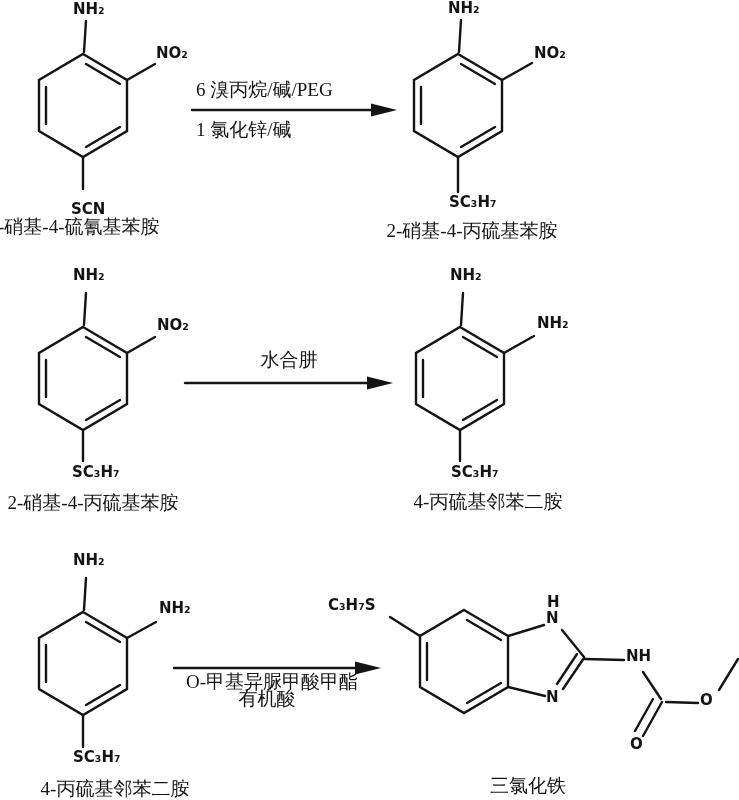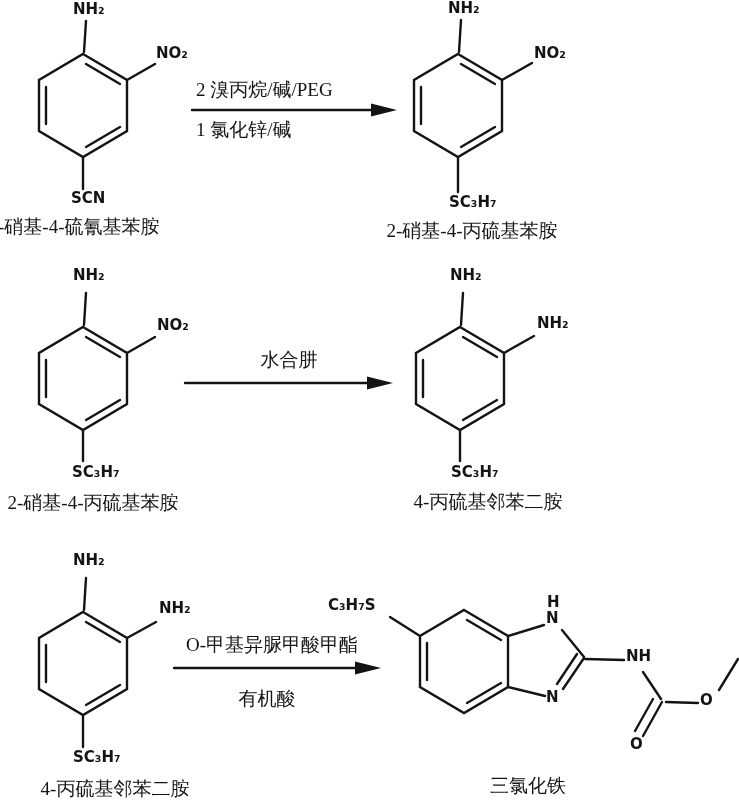--- a/index.html
+++ b/index.html
@@ -90,21 +90,21 @@
       <line x1="643" y1="672" x2="661" y2="699"></line>
       <line x1="662" y1="702" x2="643" y2="736"></line>
       <line x1="653" y1="699" x2="635" y2="731"></line>
       <line x1="666" y1="702" x2="698" y2="703"></line>
       <line x1="719" y1="690" x2="738" y2="659"></line>
     </g>
   </svg>
 
   <span class="f" style="left:73px;top:1px">NH₂</span>
   <span class="f" style="left:156px;top:45px">NO₂</span>
-  <span class="f" style="left:71px;top:190px">SCN</span>
+  <span class="f" style="left:71px;top:201px">SCN</span>
 
   <span class="f" style="left:448px;top:0px">NH₂</span>
   <span class="f" style="left:534px;top:45px">NO₂</span>
   <span class="f" style="left:449px;top:194px">SC₃H₇</span>
 
   <span class="f" style="left:73px;top:267px">NH₂</span>
   <span class="f" style="left:157px;top:317px">NO₂</span>
   <span class="f" style="left:72px;top:464px">SC₃H₇</span>
 
   <span class="f" style="left:450px;top:267px">NH₂</span>
@@ -123,19 +123,19 @@
   <span class="f" style="left:630px;top:736px">O</span>
   <span class="f" style="left:700px;top:692px">O</span>
 
   <span class="cname" style="left:74px;top:216px">2-硝基-4-硫氰基苯胺</span>
   <span class="cname" style="left:472px;top:220px">2-硝基-4-丙硫基苯胺</span>
   <span class="cname" style="left:93px;top:492px">2-硝基-4-丙硫基苯胺</span>
   <span class="cname" style="left:488px;top:491px">4-丙硫基邻苯二胺</span>
   <span class="cname" style="left:115px;top:778px">4-丙硫基邻苯二胺</span>
   <span class="cname" style="left:528px;top:775px">三氯化铁</span>
 
-  <span class="cond" style="left:196px;top:79px">2  溴丙烷/碱/PEG</span>
+  <span class="cond" style="left:196px;top:79px">6  溴丙烷/碱/PEG</span>
   <span class="cond" style="left:196px;top:119px">1  氯化锌/碱</span>
   <span class="cond ctr" style="left:289px;top:349px">水合肼</span>
-  <span class="cond ctr" style="left:272px;top:634px">O-甲基异脲甲酸甲酯</span>
+  <span class="cond ctr" style="left:272px;top:671px">O-甲基异脲甲酸甲酯</span>
   <span class="cond ctr" style="left:267px;top:688px">有机酸</span>
 
 </div>
 
 </body></html>

